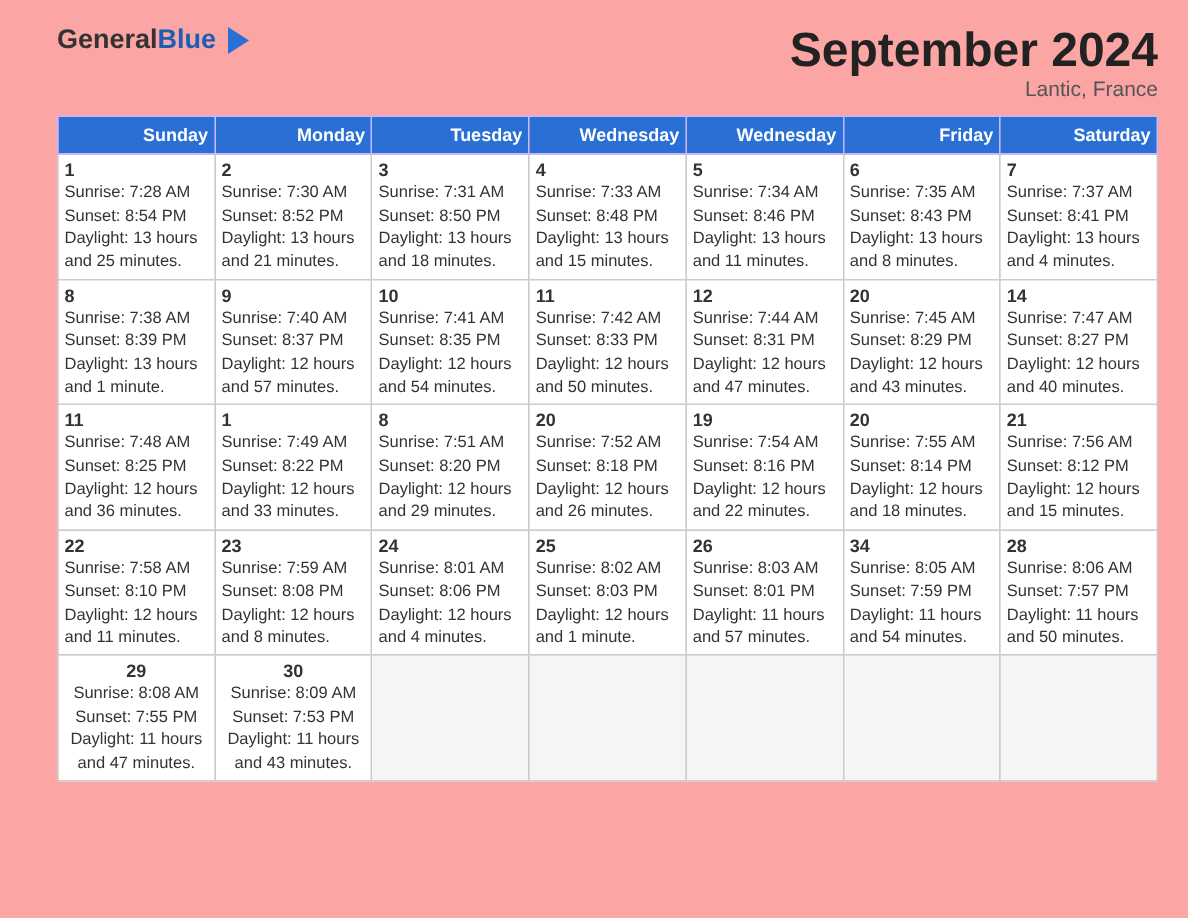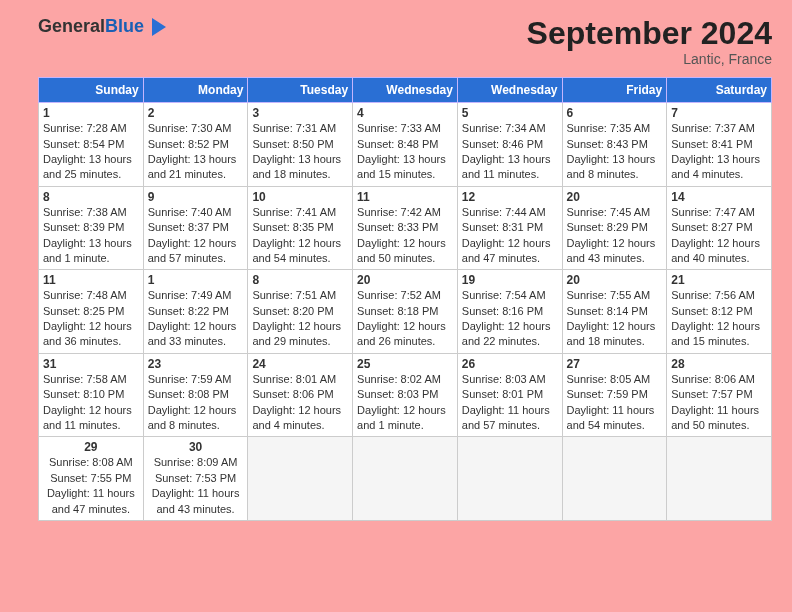--- a/index.html
+++ b/index.html
@@ -209,41 +209,41 @@
             <span class="day-num">20</span>
             <div class="day-info">Sunrise: 7:55 AM<br>Sunset: 8:14 PM<br>Daylight: 12 hours and 18 minutes.</div>
           </td>
           <td>
             <span class="day-num">21</span>
             <div class="day-info">Sunrise: 7:56 AM<br>Sunset: 8:12 PM<br>Daylight: 12 hours and 15 minutes.</div>
           </td>
         </tr>
         <tr>
           <td>
-            <span class="day-num">31</span>
+            <span class="day-num">22</span>
             <div class="day-info">Sunrise: 7:58 AM<br>Sunset: 8:10 PM<br>Daylight: 12 hours and 11 minutes.</div>
           </td>
           <td>
             <span class="day-num">23</span>
             <div class="day-info">Sunrise: 7:59 AM<br>Sunset: 8:08 PM<br>Daylight: 12 hours and 8 minutes.</div>
           </td>
           <td>
             <span class="day-num">24</span>
             <div class="day-info">Sunrise: 8:01 AM<br>Sunset: 8:06 PM<br>Daylight: 12 hours and 4 minutes.</div>
           </td>
           <td>
             <span class="day-num">25</span>
             <div class="day-info">Sunrise: 8:02 AM<br>Sunset: 8:03 PM<br>Daylight: 12 hours and 1 minute.</div>
           </td>
           <td>
             <span class="day-num">26</span>
             <div class="day-info">Sunrise: 8:03 AM<br>Sunset: 8:01 PM<br>Daylight: 11 hours and 57 minutes.</div>
           </td>
           <td>
-            <span class="day-num">27</span>
+            <span class="day-num">34</span>
             <div class="day-info">Sunrise: 8:05 AM<br>Sunset: 7:59 PM<br>Daylight: 11 hours and 54 minutes.</div>
           </td>
           <td>
             <span class="day-num">28</span>
             <div class="day-info">Sunrise: 8:06 AM<br>Sunset: 7:57 PM<br>Daylight: 11 hours and 50 minutes.</div>
           </td>
         </tr>
         <tr>
           <td>
             <span class="day-num">29</span>

